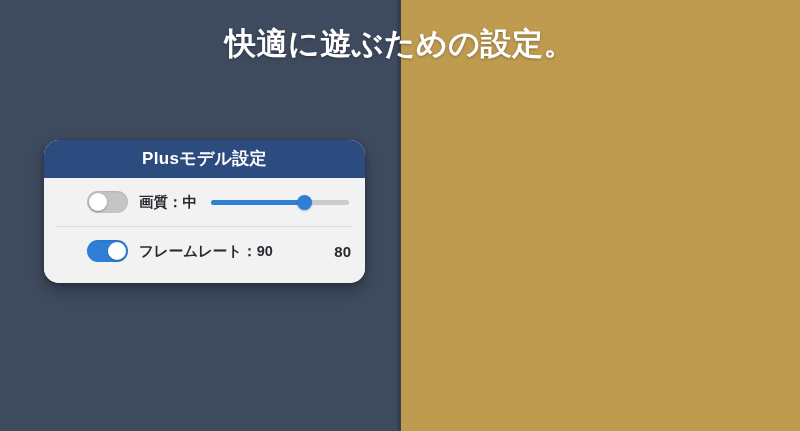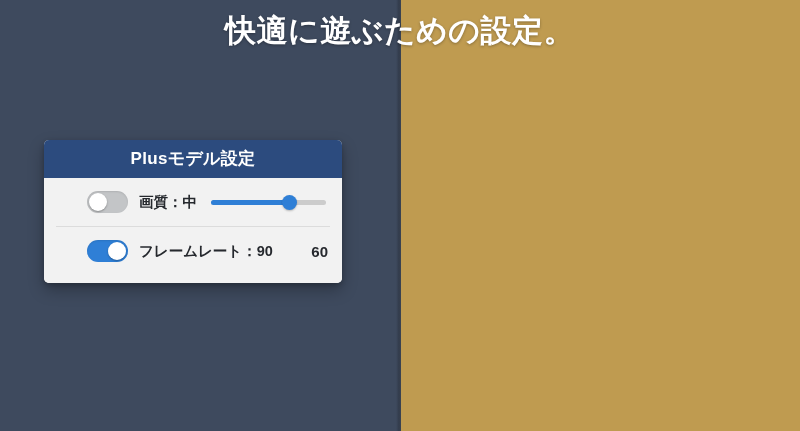--- a/index.html
+++ b/index.html
@@ -33,38 +33,38 @@
     top: 0;
     left: 396px;
     width: 5px;
     height: 431px;
     background: linear-gradient(to right, rgba(38,46,60,0.0), rgba(40,47,60,0.55) 60%, rgba(55,52,45,0.25));
   }
 
   
   .headline {
     position: absolute;
-    top: 10px;
+    top: 23px;
     left: 0;
     width: 800px;
     text-align: center;
     color: #ffffff;
     font-size: 31px;
     font-weight: bold;
     letter-spacing: 0.5px;
     text-shadow: 0 1px 3px rgba(0,0,0,0.30);
     white-space: nowrap;
   }
 
   
   .card {
     position: absolute;
     top: 140px;
-    width: 298px;
-    border-radius: 5px;
+    width: 321px;
+    border-radius: 15px;
     overflow: hidden;
     box-shadow: 0 7px 16px rgba(0,0,0,0.28), 0 2px 5px rgba(0,0,0,0.20);
     background: #f2f2f2;
   }
   .card-left  { left: 44px; }
   .card-right { left: 434px; }
 
   .card-header {
     height: 38px;
     line-height: 38px;
@@ -209,20 +209,20 @@
         </div>
       </div>
 
       <div class="row-divider"></div>
 
       <div class="row">
         <div class="toggle blue on">
           <div class="knob"></div>
         </div>
         <div class="row-label">フレームレート：90</div>
-        <div class="row-value">60</div>
+        <div class="row-value">80</div>
       </div>
 
     </div>
   </div>
 
 
 </div>
 
 </body></html>

